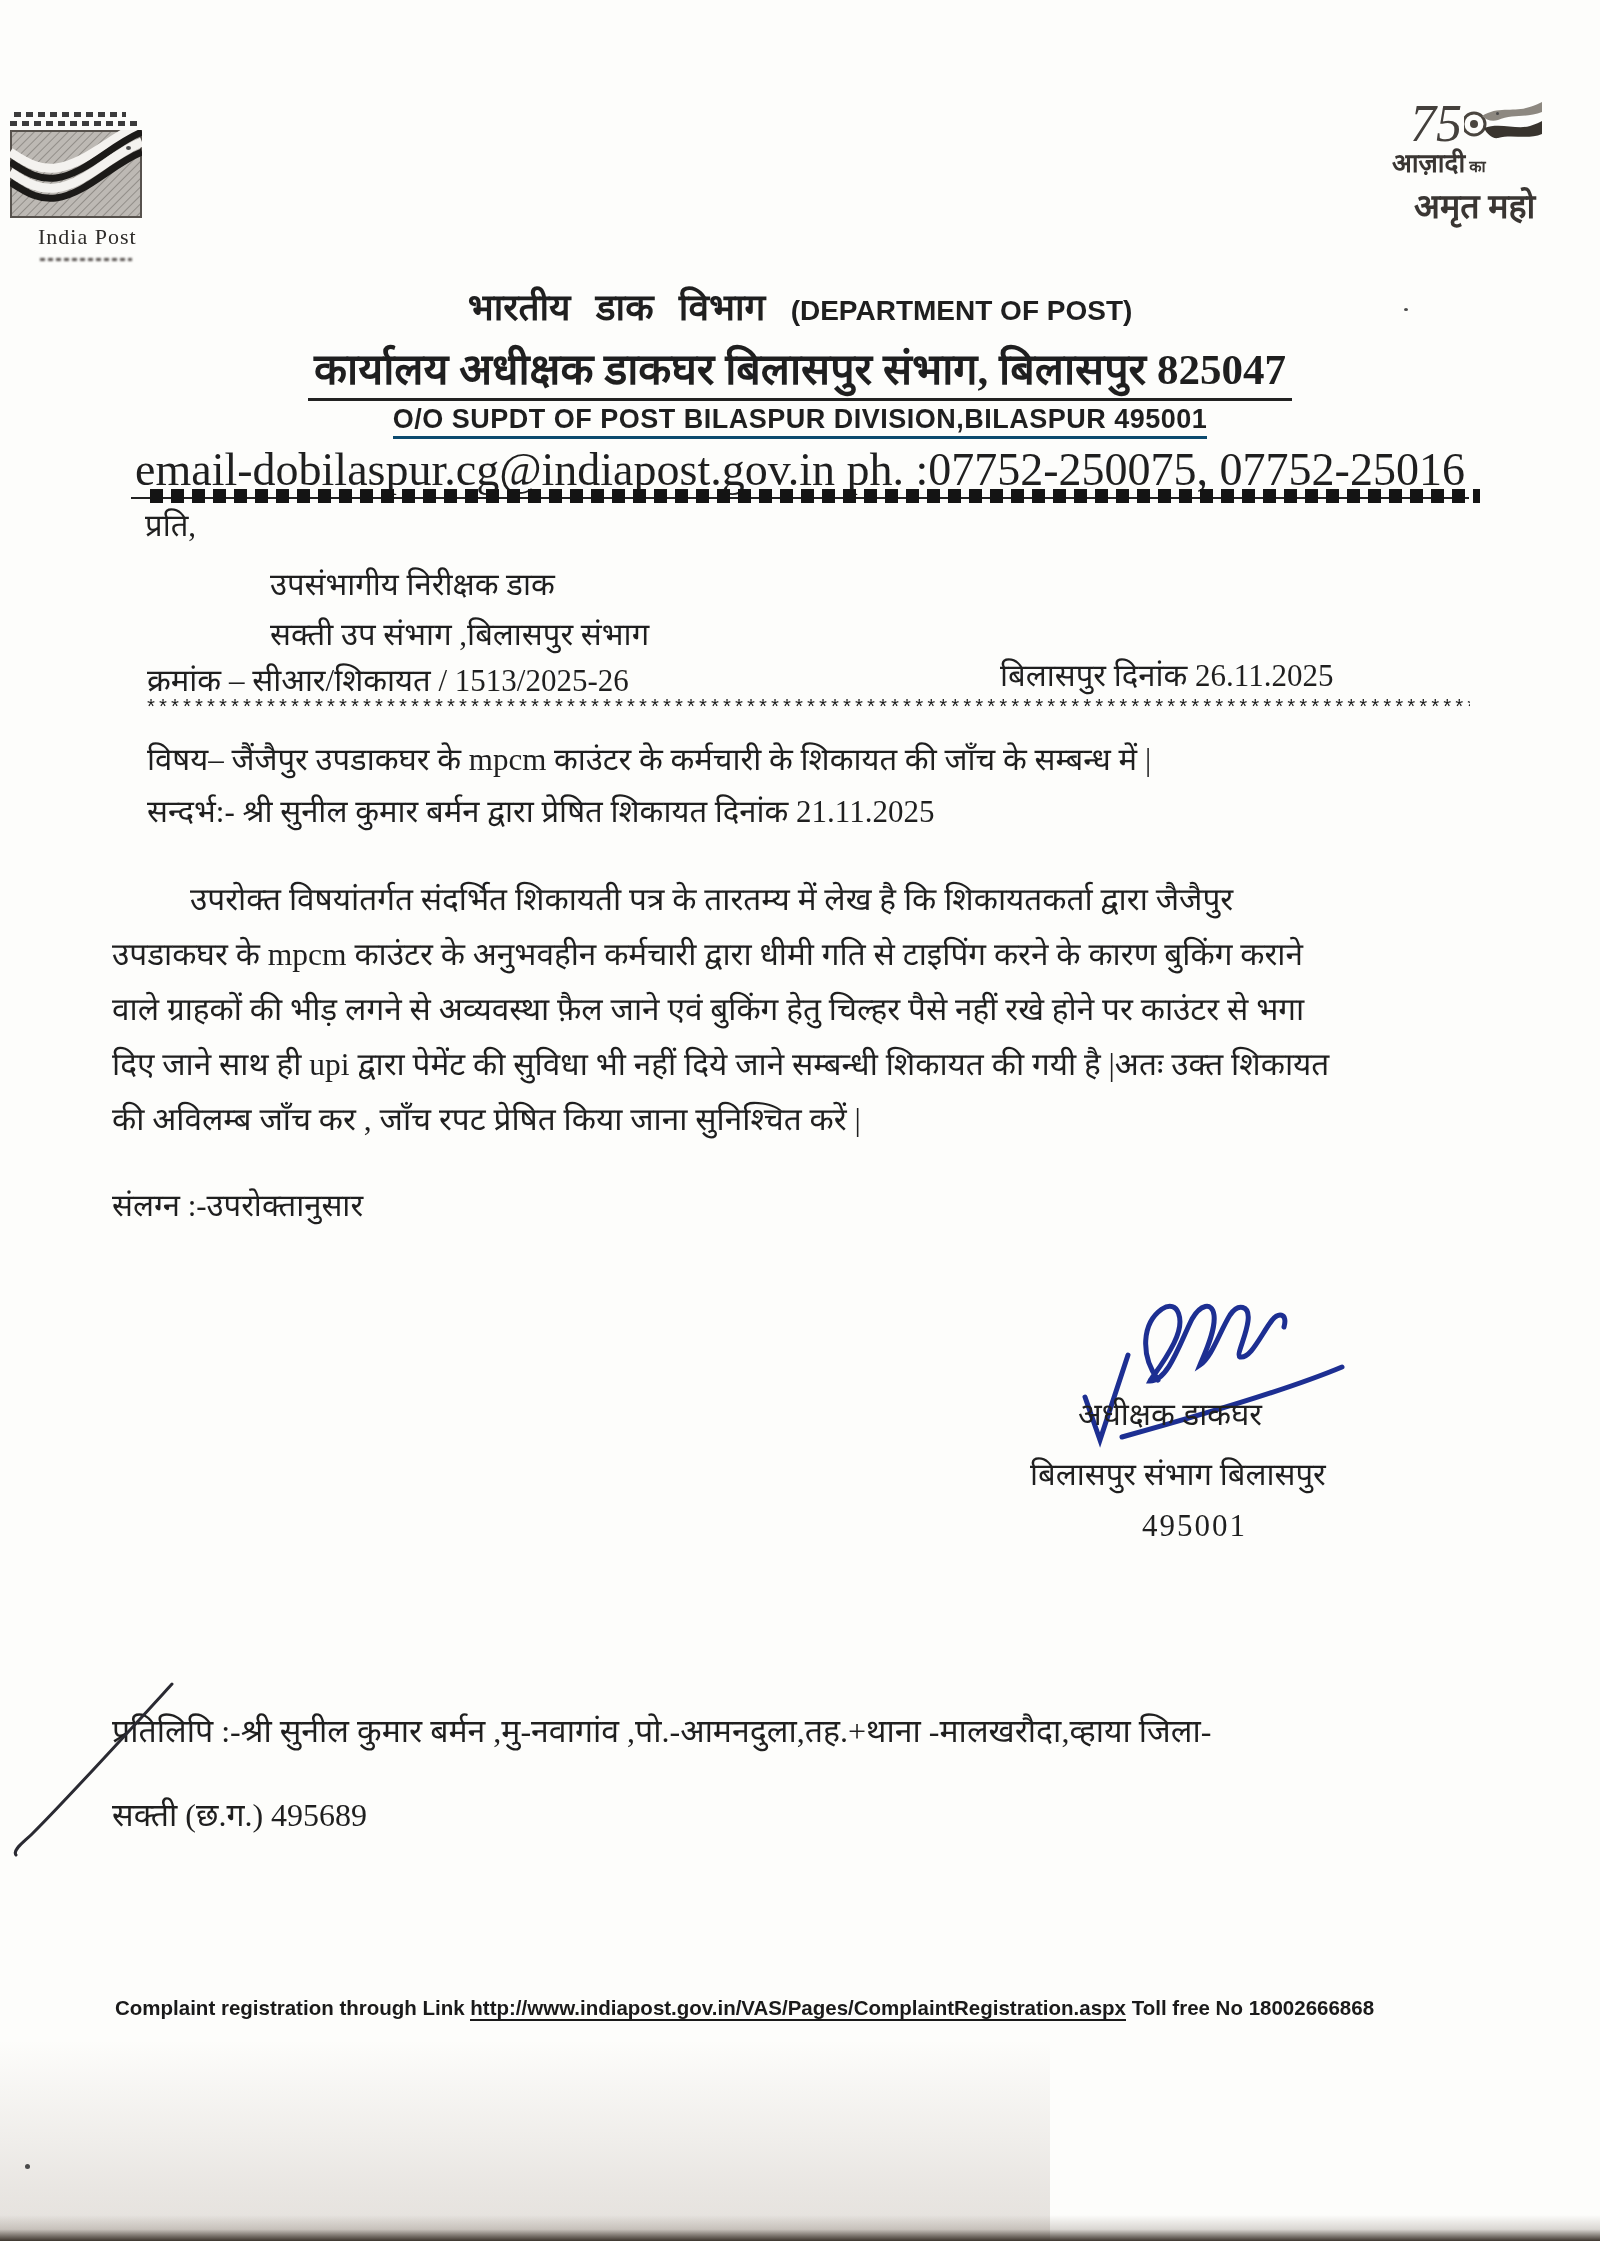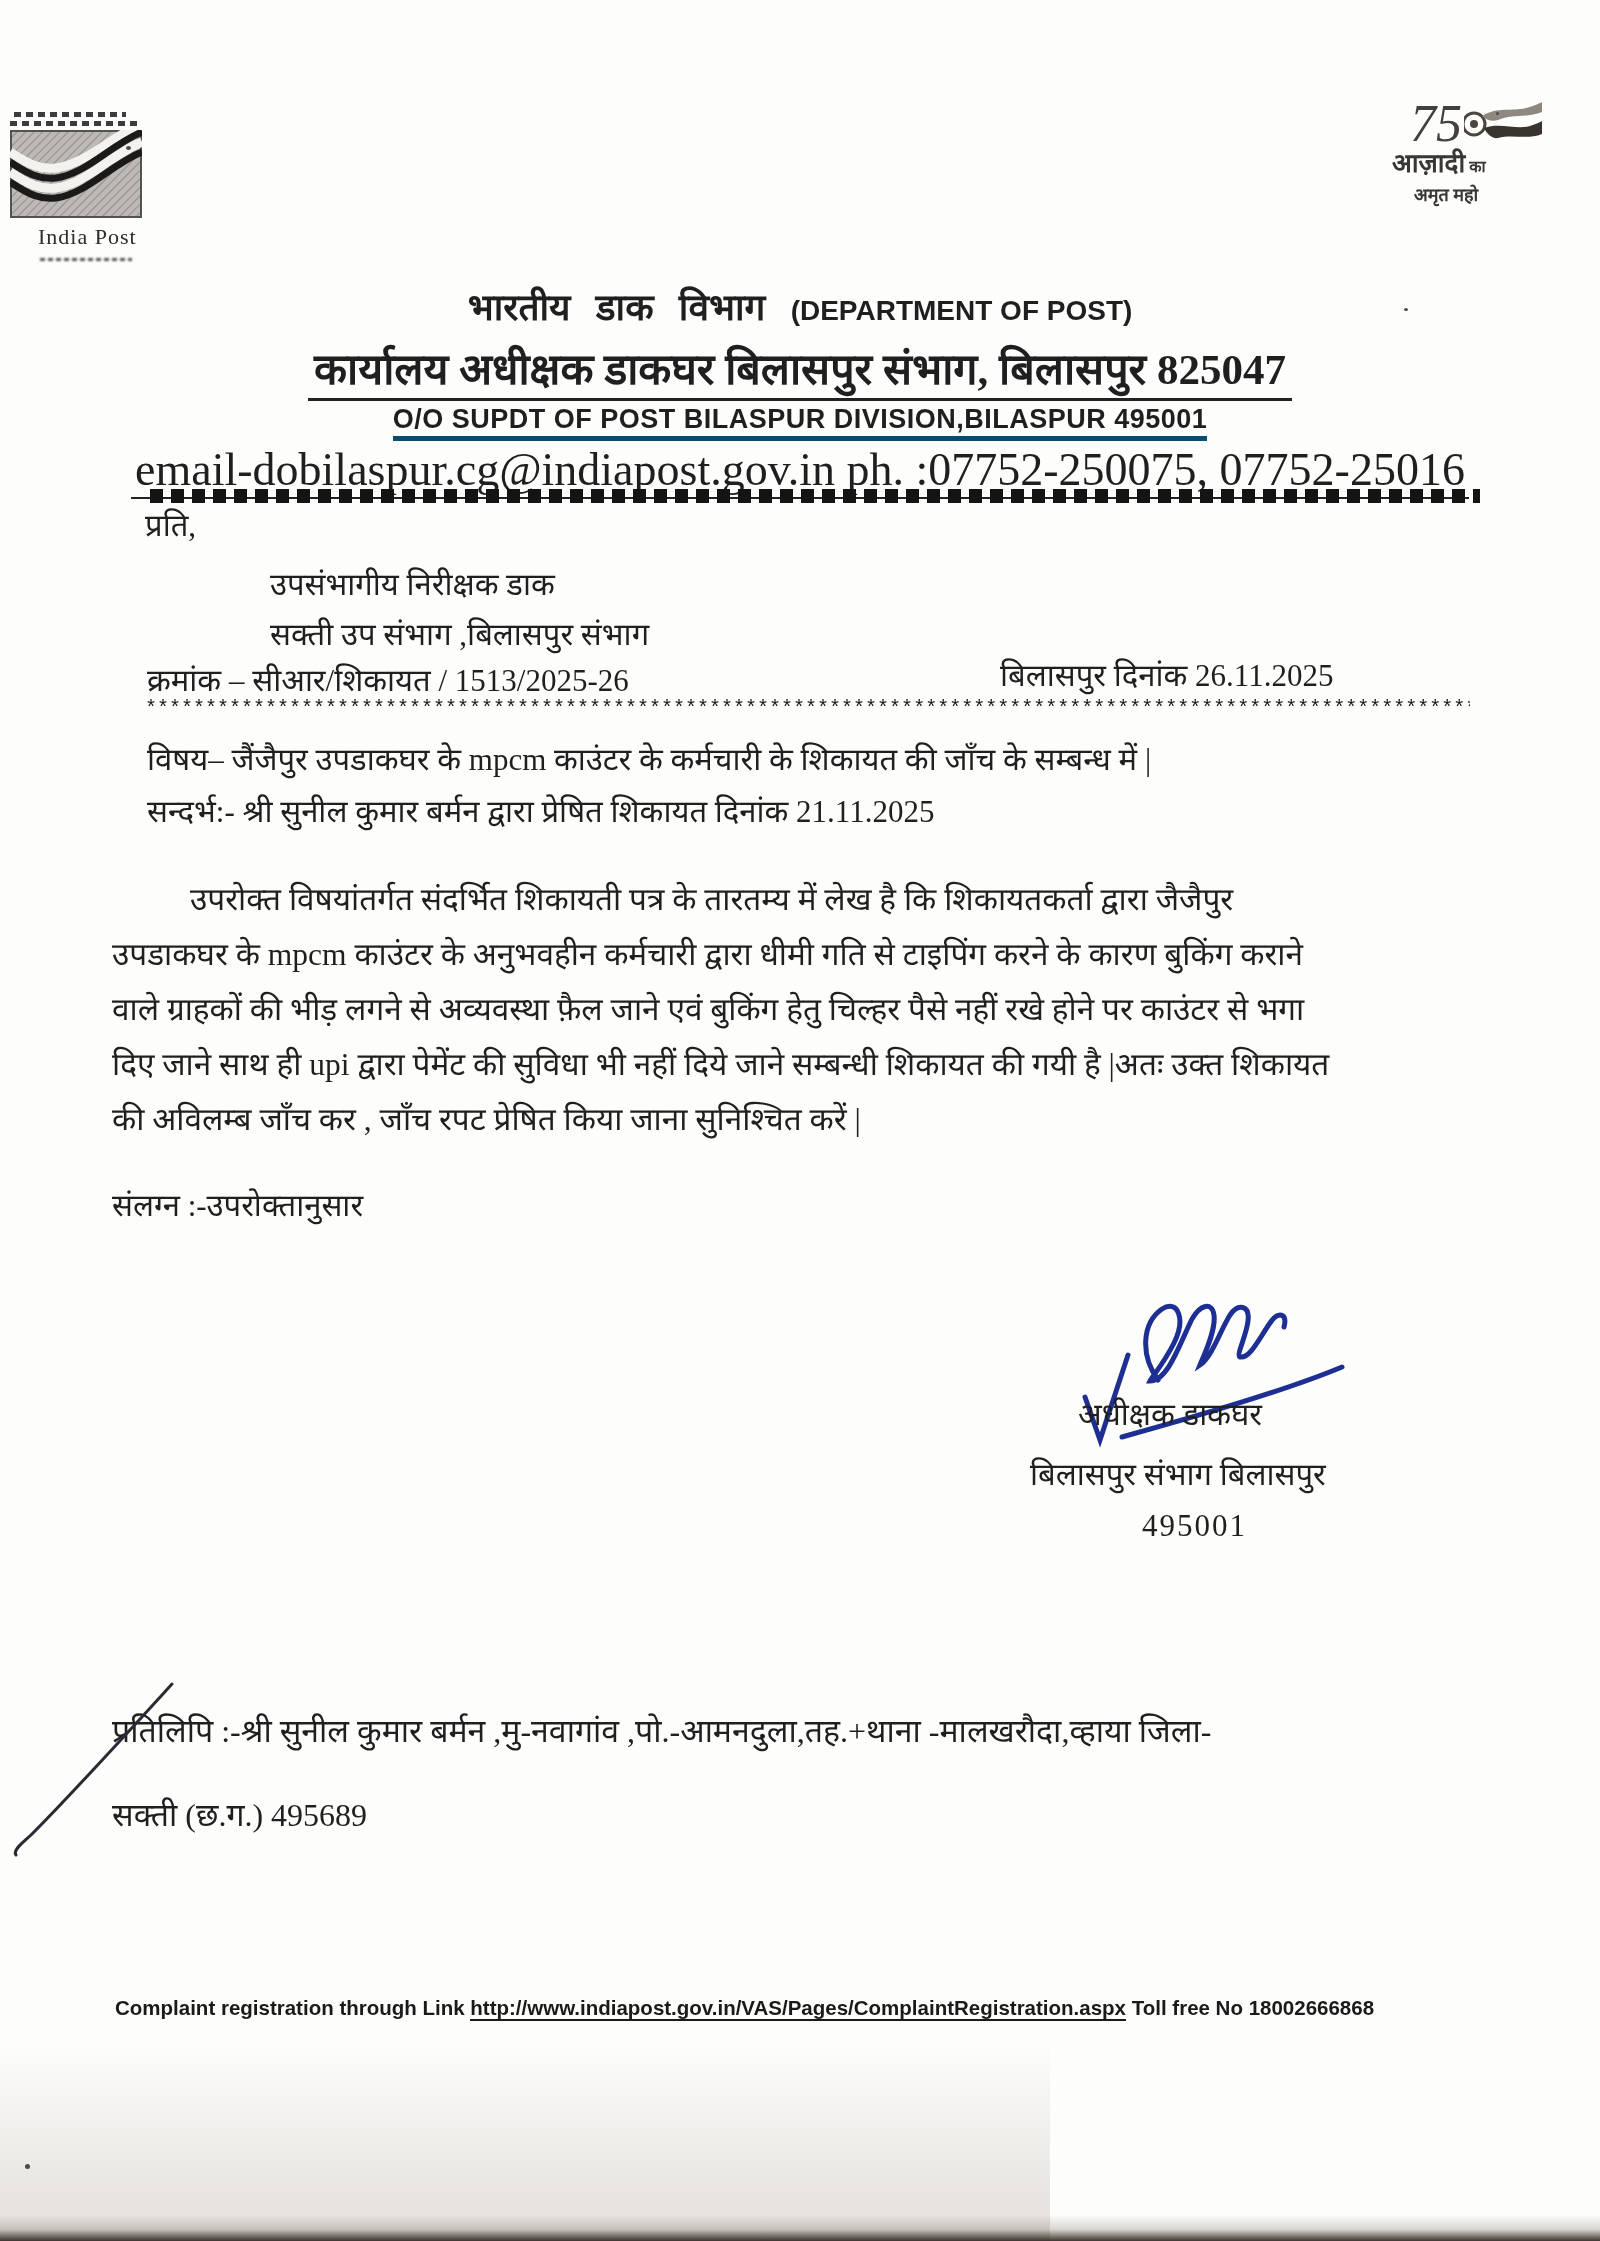--- a/index.html
+++ b/index.html
@@ -23,31 +23,31 @@
   .ip-tagline { width:92px; height:3px; margin:3px 0 0 30px; filter:blur(0.8px);
     background:repeating-linear-gradient(90deg,#55504c 0 5px, transparent 5px 8px); }
 
   
   .am-logo { left:1392px; top:100px; width:200px; color:#3a3633; }
   .am-top { display:flex; align-items:flex-start; margin-left:18px; }
   .am-75 { font-family:"Liberation Serif",serif; font-size:52px; font-weight:normal;
     font-style:italic; line-height:48px; color:#44403c; filter:blur(0.4px); }
   .am-line1 { font-size:26px; font-weight:bold; margin:-4px 0 0 0; filter:blur(0.3px); white-space:nowrap; }
   .am-line1 .small { font-size:16px; }
-  .am-line2 { font-size:18px; font-weight:bold; margin:2px 0 0 22px; filter:blur(0.3px); white-space:nowrap; }
+  .am-line2 { font-size:34px; font-weight:bold; margin:2px 0 0 22px; filter:blur(0.3px); white-space:nowrap; }
 
   
   .hdr-dept { top:280px;text-align:center; }
   .hdr-dept .hi { font-size:37px; font-weight:600; word-spacing:16px; }
   .hdr-dept .en { font-family:"Liberation Sans",sans-serif; font-size:28px; font-weight:bold; }
   .hdr-office { top:338px; }
   .hdr-office .hi { font-size:43px; font-weight:600; border-bottom:3px solid #222; padding:0 6px 5px 6px; }
   .hdr-office-en { top:404px; }
   .hdr-office-en span { font-family:"Liberation Sans",sans-serif; font-size:27px; font-weight:bold;
-    border-bottom:5px solid #0c4a6e; padding-bottom:2px; letter-spacing:0.5px; }
+    border-bottom:3px solid #0c4a6e; padding-bottom:2px; letter-spacing:0.5px; }
   .hdr-contact { top:443px; }
   .hdr-contact span { font-size:46px; border-bottom:2px solid #222; padding:0 4px 2px 4px; }
   .dotted-sep { left:150px; top:489px; width:1330px; height:14px;
     background:repeating-linear-gradient(90deg,#141414 0 13px, transparent 13px 21px); }
 
   
   .t31 { font-size:31px; white-space:nowrap; }
   .to-label       { left:145px;  top:503px; }
   .addr1          { left:270px;  top:562px; }
   .addr2          { left:270px;  top:612px; }

